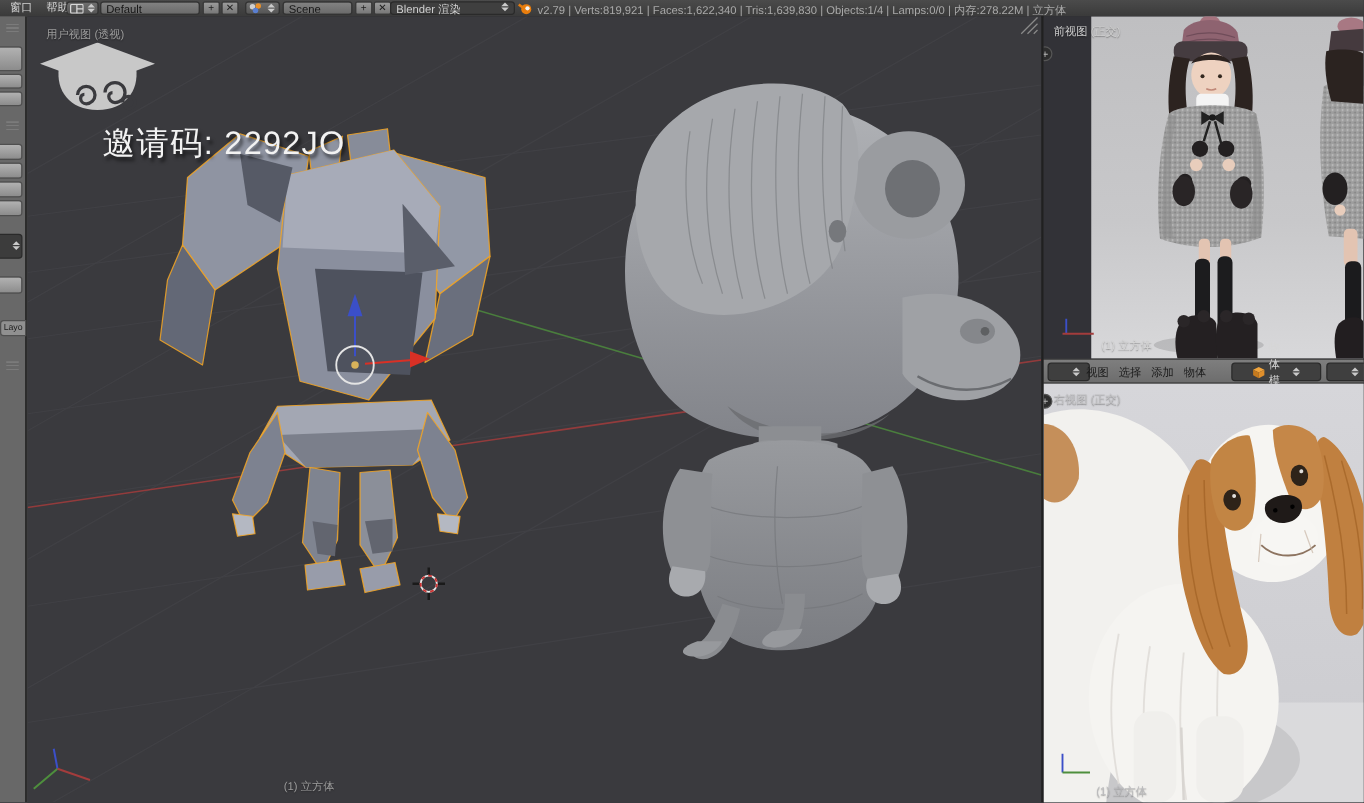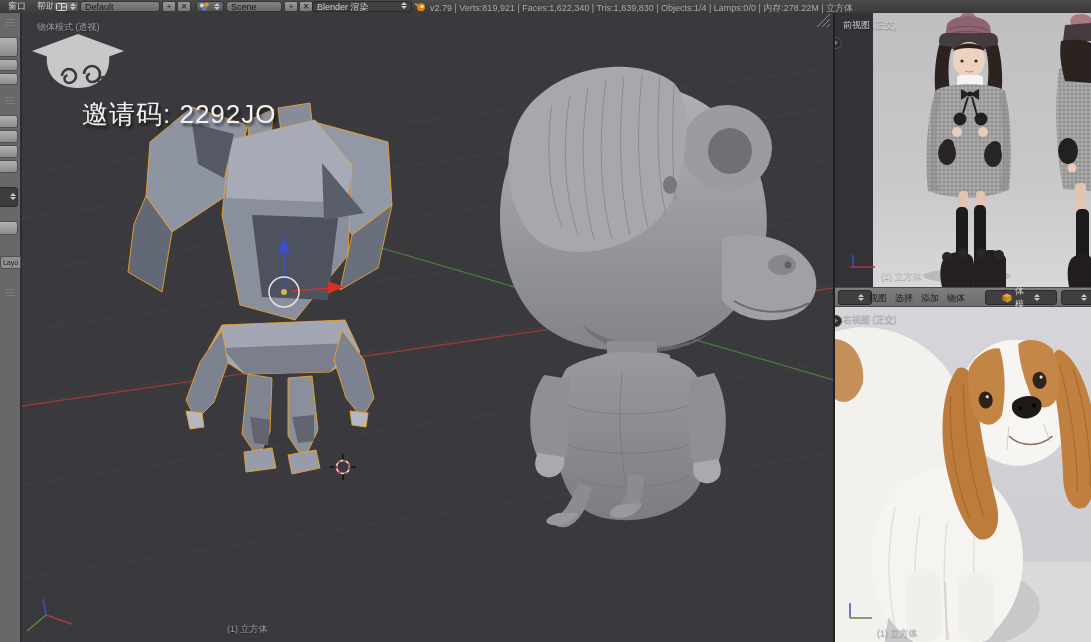--- a/index.html
+++ b/index.html
@@ -269,21 +269,21 @@
     <polygon points="46,0 92,17 46,34 0,17" fill="#dcdcdc"></polygon>
     <path d="M15,21 L77,21 C79,38 69,54 46,54 C23,54 13,38 15,21 Z" fill="#dcdcdc"></path>
     <g stroke="#3a3a3e" stroke-width="2.6" fill="none">
       <path d="M30,42 a7,7 0 1 1 7,7 a4.5,4.5 0 0 1 -4.5,-4.5 a3,3 0 0 1 3,-3"></path>
       <path d="M52,40 a8,8 0 1 1 8,8 a5,5 0 0 1 -5,-5 a3,3 0 0 1 3,-3"></path>
       <path d="M66,48 a5,5 0 1 1 5,5 a3,3 0 0 1 -3,-3"></path>
     </g>
   </svg>
   <div class="invite">邀请码: 2292JO</div>
 
-  <span class="vlabel" style="left:15px;top:8px">物体模式 (透视)</span>
+  <span class="vlabel" style="left:15px;top:8px">用户视图 (透视)</span>
   <span class="objlabel" style="left:205px;top:610px">(1) 立方体</span>
 </div>
 
 <div class="coldivider"></div>
 
 <div class="rightcol">
 
   <div class="vpfront">
     <svg width="256" height="274" viewBox="0 0 256 274">
       <defs>

